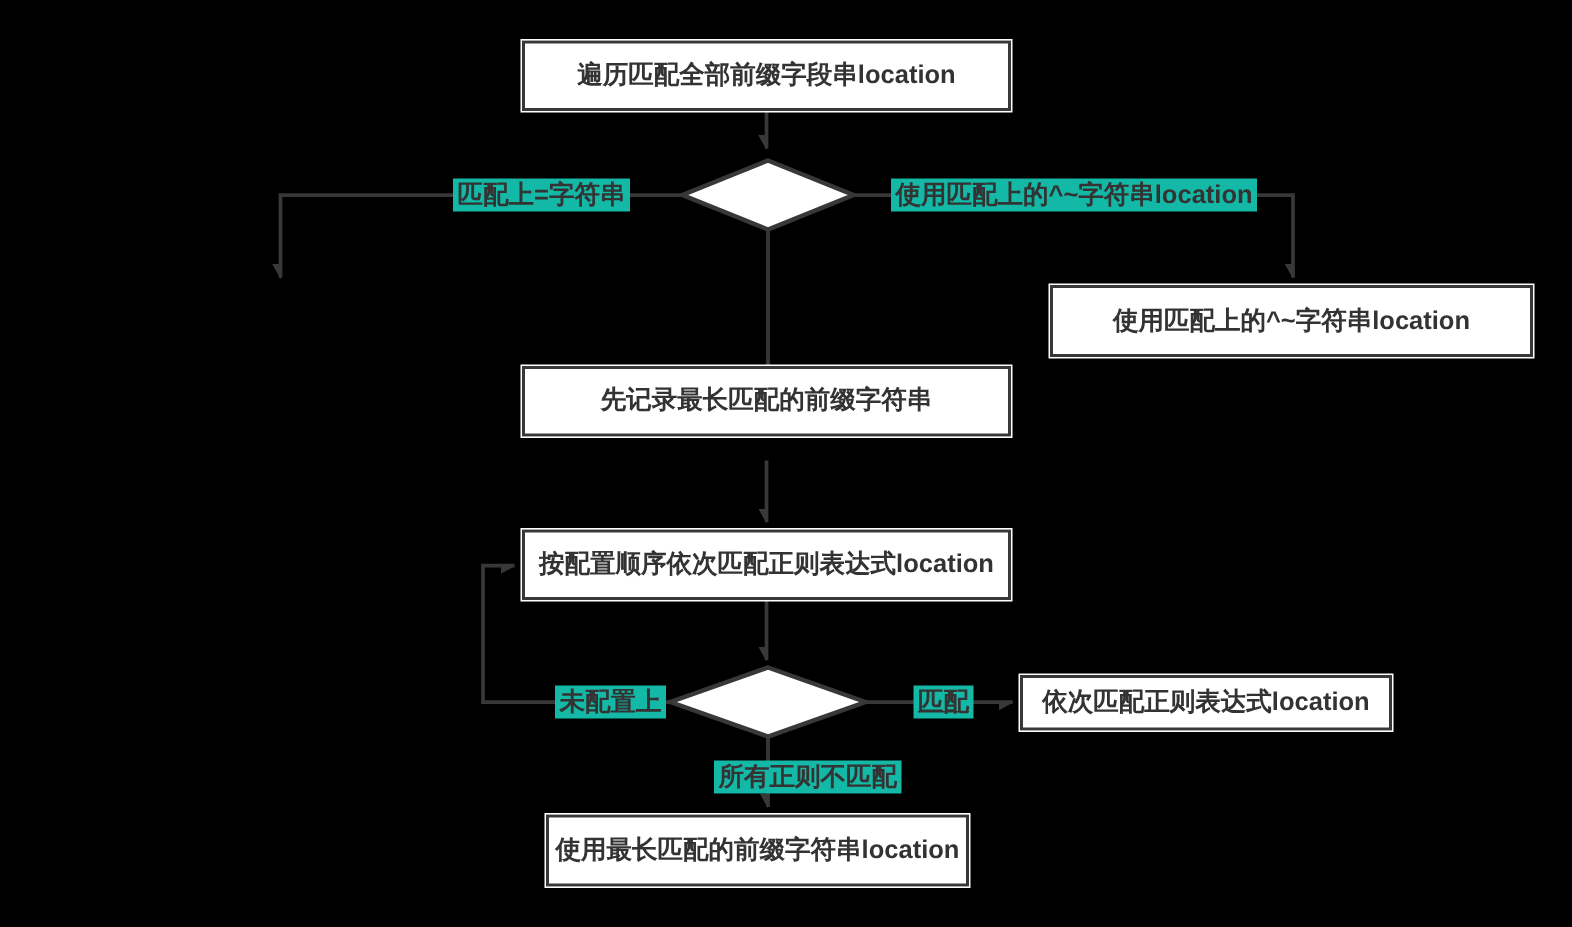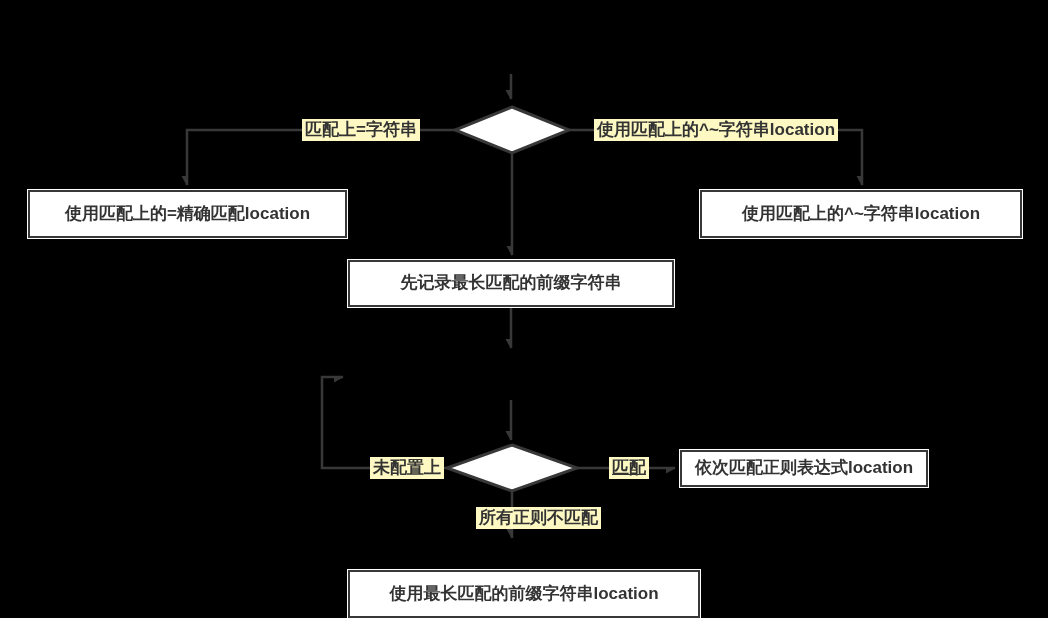--- a/index.html
+++ b/index.html
@@ -20,36 +20,36 @@
     display:flex;align-items:center;justify-content:center;
     color:#333333;
     font-size:17px;font-weight:bold;
     text-align:center;
     z-index:2;
     line-height:1.2;
   }
   .diamond{position:absolute;z-index:2;}
   .edge-label{
     position:absolute;
-    background:#fef9c3;
+    background:#14b8a6;
     color:#333333;
     font-size:17px;font-weight:bold;
     padding:1px 3px;
     white-space:nowrap;
     z-index:3;
     line-height:1.2;
   }
   
   #n-start        {left:348px;top:27px; width:326px;height:47px;}
   #n-exact        {left:28px; top:190px;width:319px;height:48px;}
   #n-caret        {left:700px;top:190px;width:322px;height:48px;}
-  #n-record       {left:348px;top:260px;width:326px;height:47px;}
+  #n-record       {left:348px;top:244px;width:326px;height:47px;}
   #n-regexloop    {left:348px;top:353px;width:326px;height:47px;}
   #n-regexresult  {left:680px;top:450px;width:248px;height:37px;}
-  #n-longest      {left:348px;top:543px;width:352px;height:48px;margin-top:27px;}
+  #n-longest      {left:364px;top:543px;width:282px;height:48px;}
   #d-first        {left:450px;top:102px;}
   #d-second       {left:442px;top:440px;}
   
   #l-exact   {left:302px;top:119px;}
   #l-caret   {left:594px;top:119px;}
   #l-notconf {left:370px;top:457px;}
   #l-match   {left:609px;top:457px;text-decoration:underline;}
   #l-noregex {left:476px;top:507px;}
 </style>
 </head>
@@ -78,27 +78,28 @@
       <polyline points="511,400 511,440" marker-end="url(#arrow)"></polyline>
 
       <polyline points="447,468 322,468 322,377 343,377" marker-end="url(#arrow)"></polyline>
 
       <polyline points="577,468 675,468" marker-end="url(#arrow)"></polyline>
 
       <polyline points="512,491 512,538" marker-end="url(#arrow)"></polyline>
     </g>
   </svg>
 
+  <div class="node" id="n-start">遍历匹配全部前缀字段串location</div>
 
-  <div class="node" id="n-exact">使用匹配上的=精确匹配location</div>
 
   <div class="node" id="n-caret">使用匹配上的^~字符串location</div>
 
   <div class="node" id="n-record">先记录最长匹配的前缀字符串</div>
 
+  <div class="node" id="n-regexloop">按配置顺序依次匹配正则表达式location</div>
 
   <div class="node" id="n-regexresult">依次匹配正则表达式location</div>
 
   <div class="node" id="n-longest">使用最长匹配的前缀字符串location</div>
 
   <div class="diamond" id="d-first">
     <svg width="124" height="56" viewBox="0 0 124 56" xmlns="http://www.w3.org/2000/svg">
       <polygon points="62,5 119,28 62,51 5,28" fill="#ffffff" stroke="#383838" stroke-width="3"></polygon>
     </svg>
   </div>

